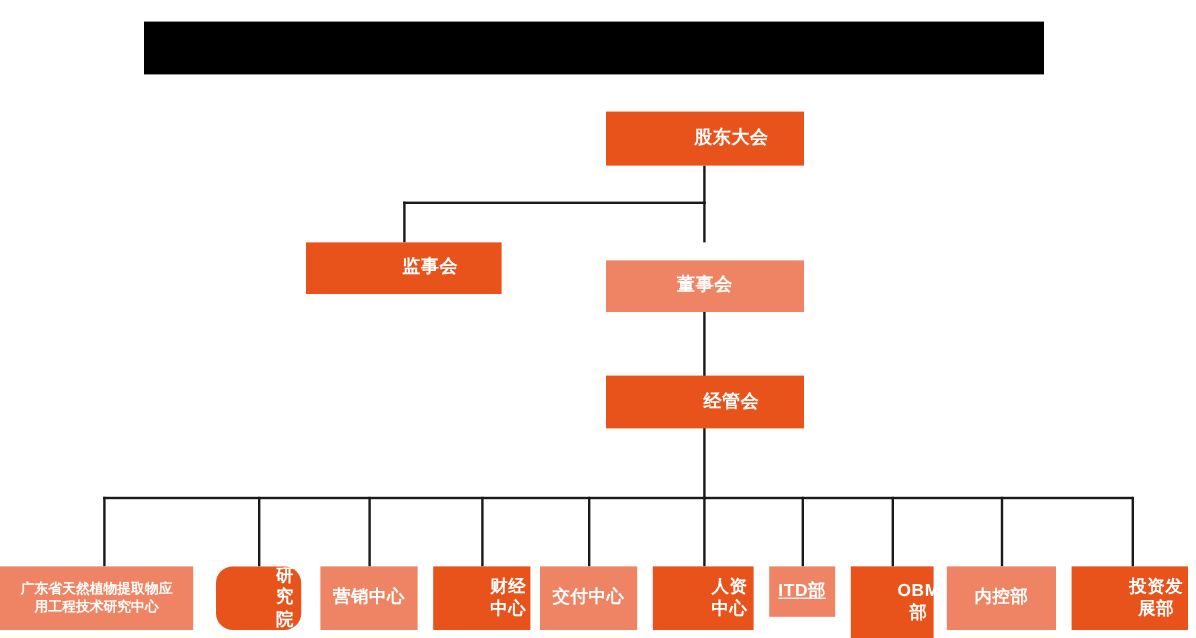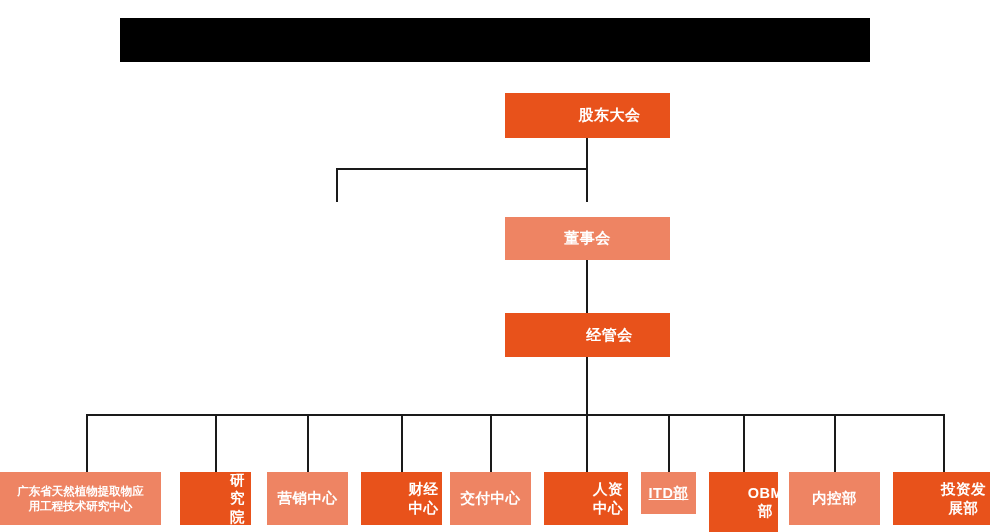--- a/index.html
+++ b/index.html
@@ -86,30 +86,31 @@
   <div class="line v" style="left:401px; top:414px; height:58px;"></div>
   <div class="line v" style="left:490px; top:414px; height:58px;"></div>
   <div class="line v" style="left:586px; top:414px; height:58px;"></div>
   <div class="line v" style="left:668px; top:414px; height:58px;"></div>
   <div class="line v" style="left:743px; top:414px; height:58px;"></div>
   <div class="line v" style="left:834px; top:414px; height:58px;"></div>
   <div class="line v" style="left:943px; top:414px; height:58px;"></div>
 
   <div class="node dark lvl-top" style="left:505px; top:93px; width:165px; height:45px;">股东大会</div>
 
+  <div class="node dark lvl-mid" style="left:255px; top:202px; width:163px; height:43px;">监事会</div>
   <div class="node light lvl-mid" style="left:505px; top:217px; width:165px; height:43px;">董事会</div>
 
   <div class="node dark lvl-mid" style="left:505px; top:313px; width:165px; height:44px;">经管会</div>
 
   <div class="node light lvl-dept tiny" style="left:0px; top:472px; width:161px; height:53px; flex-direction:column;">
     <span>广东省天然植物提取物应</span>
     <span>用工程技术研究中心</span>
   </div>
 
-  <div class="node dark lvl-dept" style="left:180px; top:472px; width:71px; height:53px;">研究院</div>
+  <div class="node dark lvl-dept" style="left:180px; top:472px; width:71px; height:53px;border-radius:14px;">研究院</div>
 
   <div class="node dark lvl-dept" style="left:361px; top:472px; width:81px; height:53px;">财经中心</div>
 
   <div class="node light lvl-dept" style="left:267px; top:472px; width:81px; height:53px;">营销中心</div>
 
   <div class="node light lvl-dept" style="left:450px; top:472px; width:81px; height:53px;">交付中心</div>
 
   <div class="node dark lvl-dept" style="left:544px; top:472px; width:84px; height:53px;">人资中心</div>
 
   <div class="node light lvl-dept" style="left:641px; top:472px; width:55px; height:42px;text-decoration:underline;">ITD部</div>

